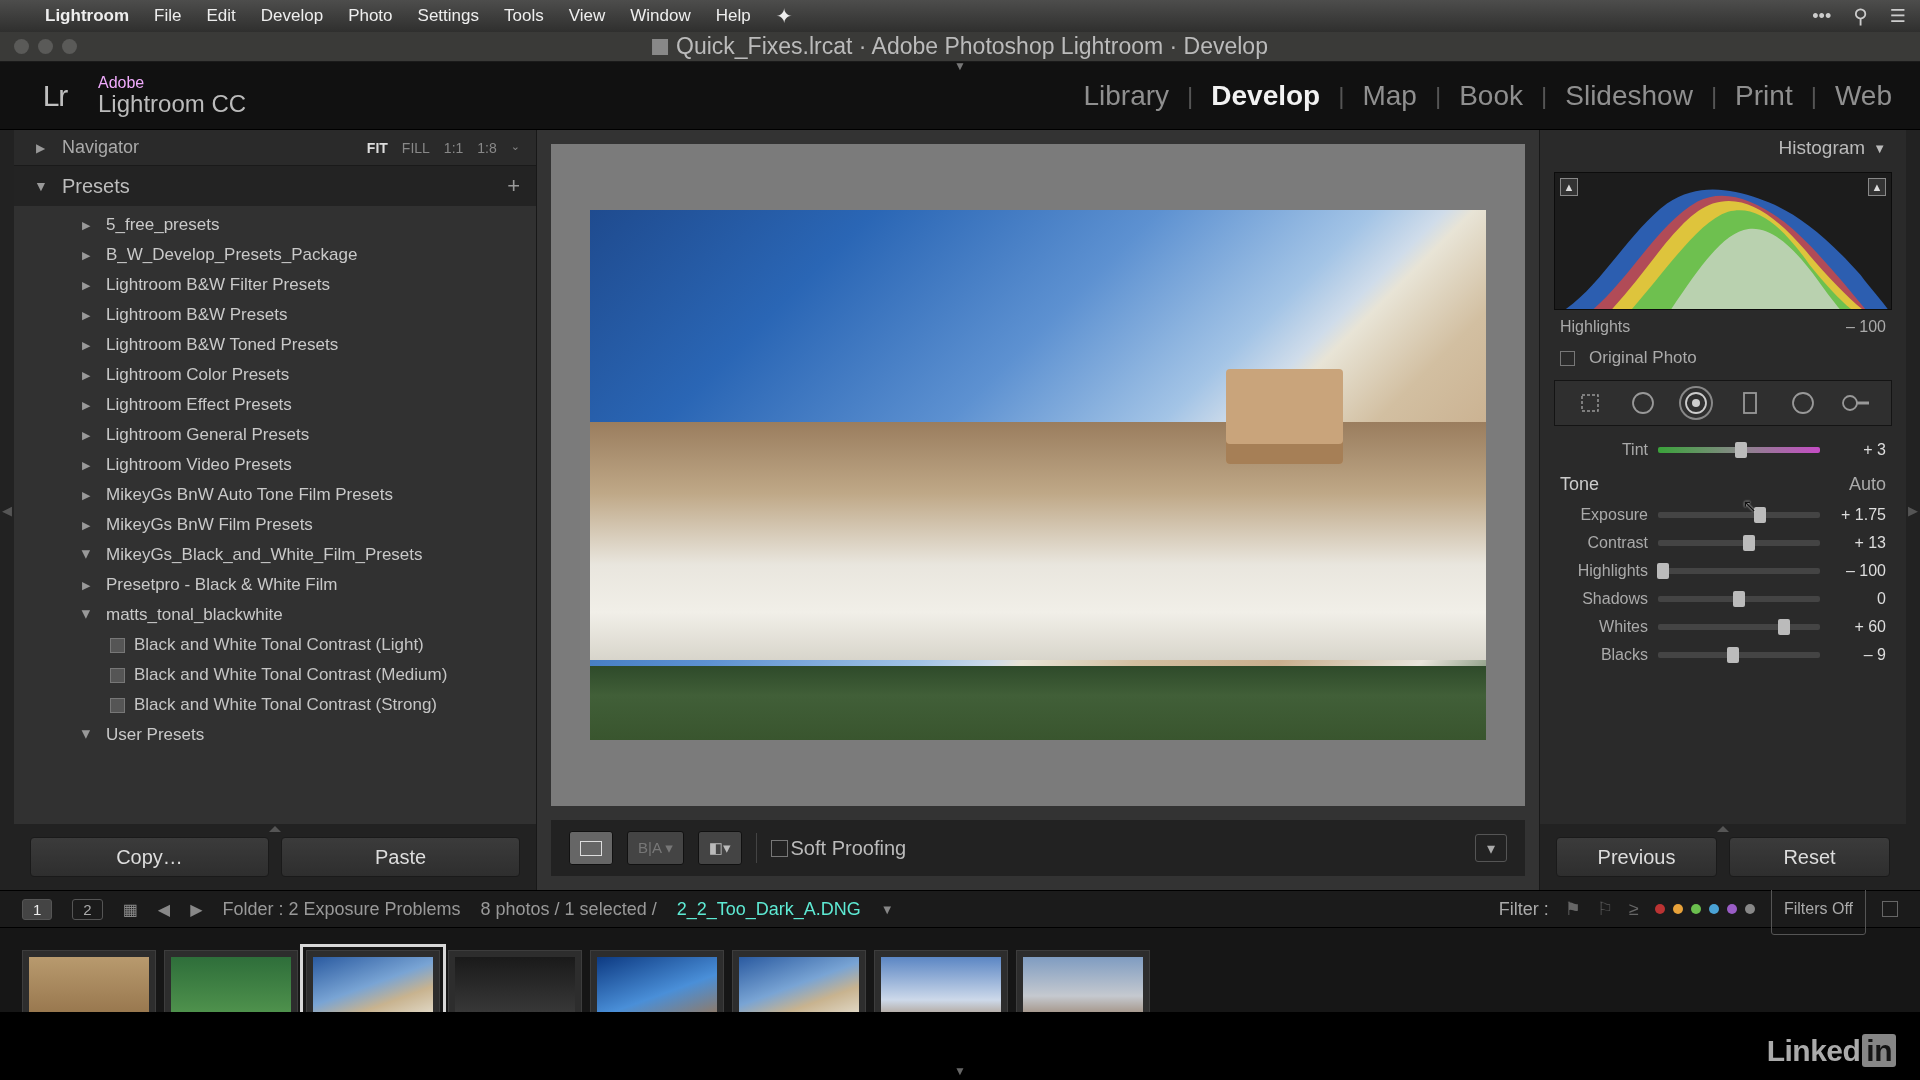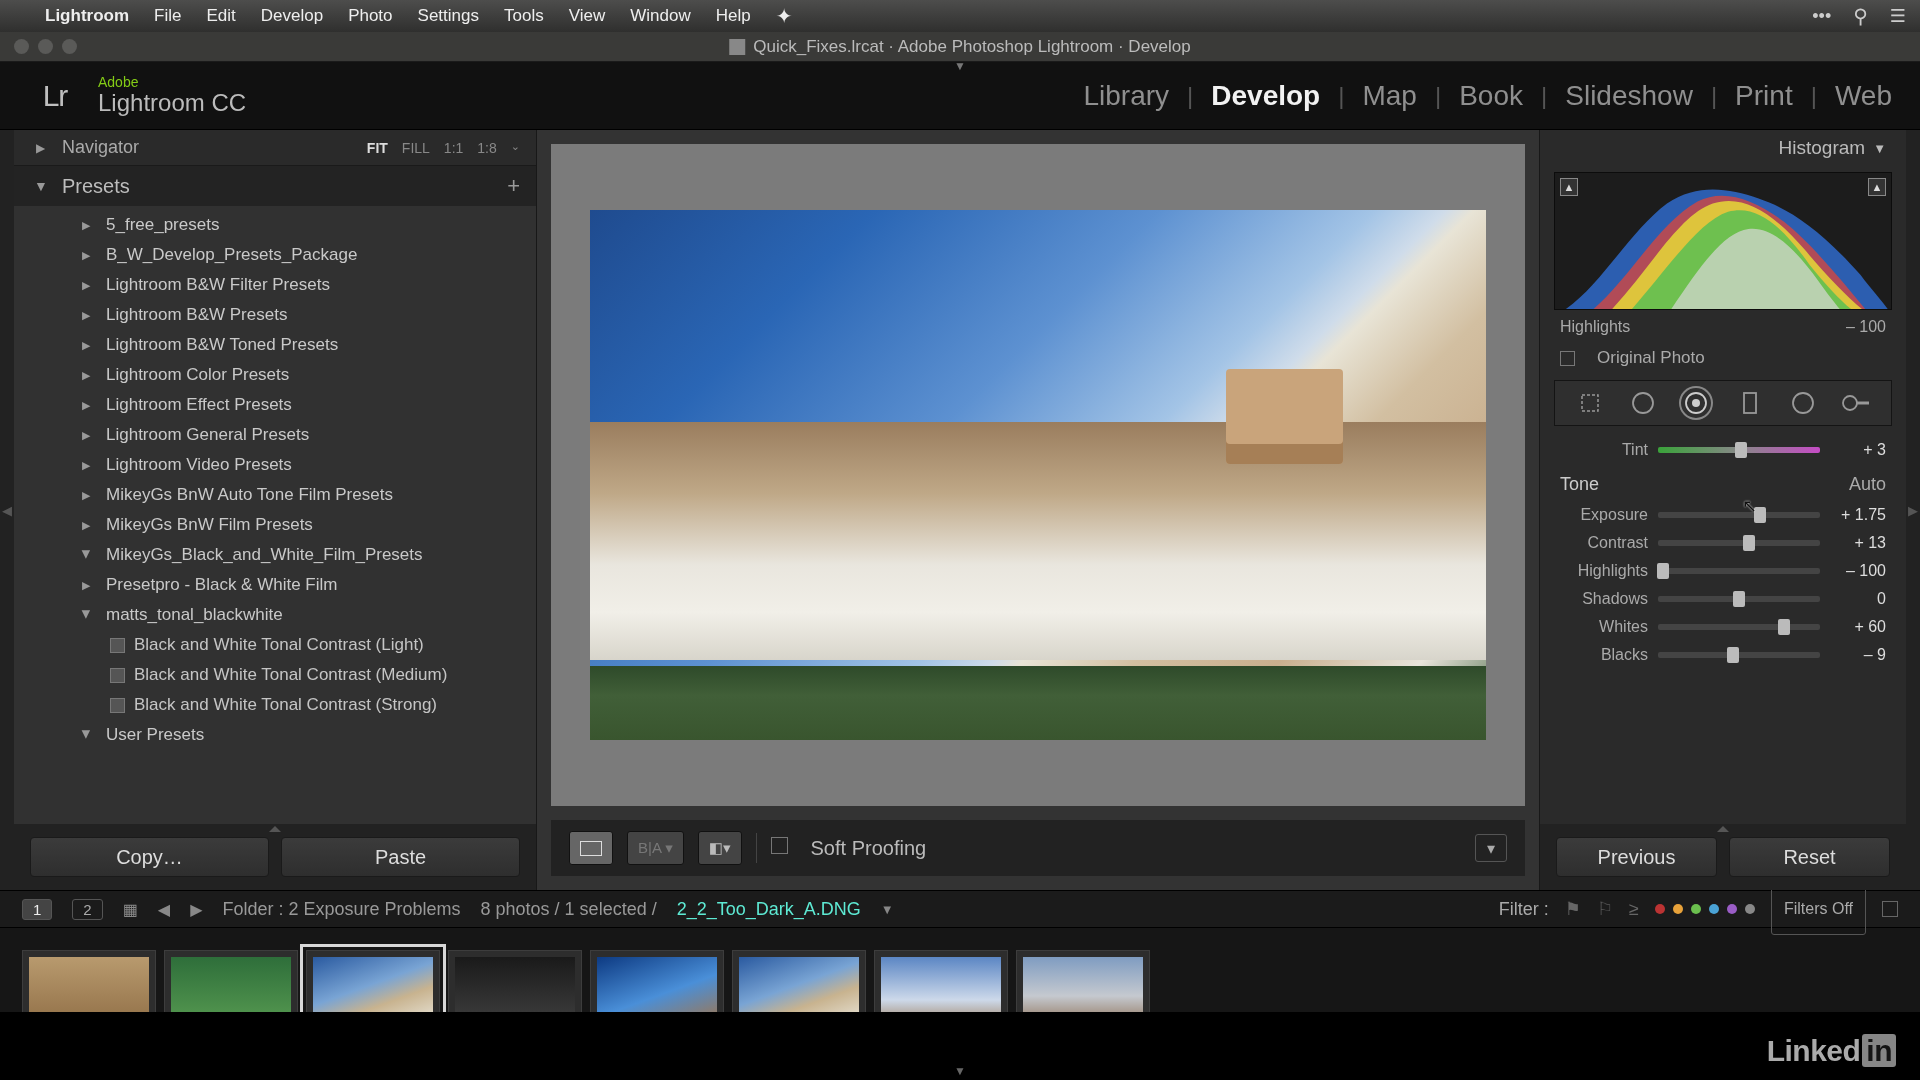--- a/index.html
+++ b/index.html
@@ -5,26 +5,26 @@
 *{margin:0;padding:0;box-sizing:border-box;font-family:-apple-system,BlinkMacSystemFont,"Helvetica Neue",sans-serif;-webkit-font-smoothing:antialiased}
 body{background:#000;color:#ccc;width:1920px;height:1080px;overflow:hidden;position:relative}
 .mac-menubar{height:30px;background:linear-gradient(#4d4d4c,#2f2f2e);display:flex;align-items:center;padding:16px 14px;font-size:17px;color:#eee;gap:25px}
 .mac-menubar .apple{font-size:20px;margin-right:6px}
 .mac-menubar .appname{font-weight:700}
 .mac-menubar .spacer{flex:1}
 .mac-menubar .right{display:flex;align-items:center;gap:22px;font-size:18px;color:#ccc}
 .titlebar{height:30px;background:#3a3a38;display:flex;align-items:center;position:relative;border-bottom:1px solid #1a1a1a}
 .traffic{display:flex;gap:9px;margin-left:14px}
 .traffic span{width:15px;height:15px;border-radius:50%;background:#5a5a58;display:inline-block}
-.titlebar .wtitle{position:absolute;left:50%;transform:translateX(-50%);color:#bbb;font-size:17px;display:flex;gap:8px;align-items:center}
+.titlebar .wtitle{position:absolute;left:50%;transform:translateX(-50%);color:#bbb;font-size:23px;display:flex;gap:8px;align-items:center}
 .id-band{height:68px;background:#111;display:flex;align-items:center;padding:0 28px;position:relative;border-bottom:1px solid #000}
 .lr-logo{display:flex;align-items:center;gap:16px}
 .lr-box{width:54px;height:54px;display:flex;align-items:center;justify-content:center;font-size:30px;font-weight:300;color:#bfbfbf;letter-spacing:-1px;font-family:"Helvetica Neue",sans-serif}
 .lr-text{display:flex;flex-direction:column;line-height:1.1}
-.lr-text .sm{font-size:14px;color:#84cc16}
+.lr-text .sm{font-size:16px;color:#f0abfc}
 .lr-text .lg{font-size:24px;color:#bbb;font-weight:300}
 .toggle-tri{position:absolute;left:50%;transform:translateX(-50%);top:-3px;color:#777;font-size:12px}
 .modules{margin-left:auto;display:flex;align-items:center;gap:18px}
 .modules .mod{font-size:28px;color:#8f8f8f;font-weight:400;cursor:pointer}
 .modules .mod.active{color:#f2f2f2;font-weight:600}
 .modules .sep{color:#555;font-size:24px}
 .workspace{display:flex;height:760px;background:#2a2a2a}
 .side-l,.side-r{background:#2a2a2a;display:flex;flex-direction:column}
 .side-l{width:522px}
 .side-r{width:366px}
@@ -49,30 +49,30 @@
 .center-view{flex:1;background:#7b7b7b;margin:14px;position:relative;overflow:hidden;display:flex;align-items:center;justify-content:center}
 .photo-surface{width:92%;height:80%;position:relative;overflow:hidden}
 .sky{position:absolute;inset:0;background:linear-gradient(135deg,#1f4b8f 0%,#2a66b5 20%,#5d91d1 40%,#a3c4e6 55%,#cfdcea 60%,#e8e4d6 62%,#d2bfa1 70%,#c9af8e 80%,#e9e5dc 90%,#3b5d39 100%)}
 .cliff-band{position:absolute;left:0;right:0;top:40%;height:45%;background:linear-gradient(#9a7d5e,#bfa887 30%,#e9e6de 60%,#f1efe8 80%,#d8d5cb)}
 .veg{position:absolute;left:0;right:0;bottom:0;height:14%;background:linear-gradient(#2e4a2a,#415f38 40%,#39552e)}
 .ruins{position:absolute;right:16%;top:30%;width:13%;height:18%;background:#c9a47b;border-radius:4px;box-shadow:inset 0 -20px 0 #a67f56}
 .toolbar{height:56px;background:#222;display:flex;align-items:center;padding:0 18px;gap:14px;margin:0 14px 14px}
 .tb-btn{background:#444;height:34px;border:1px solid #111;border-radius:3px;display:flex;align-items:center;justify-content:center;padding:0 10px;color:#bbb;font-size:15px}
 .tb-btn.active{background:#666;color:#fff}
 .tb-sep{width:1px;height:30px;background:#444}
-.tb-check{display:flex;gap:23px;color:#bbb;font-size:20px}
+.tb-check{display:flex;align-items:center;gap:3px;color:#bbb;font-size:20px}
 .tb-check .box{width:17px;height:17px;border:1px solid #777}
 .tb-select{margin-left:auto;width:32px;height:28px;border:1px solid #555;border-radius:3px;display:flex;align-items:center;justify-content:center;color:#aaa}
 .hist-head{height:36px;display:flex;align-items:center;justify-content:flex-end;padding:0 20px;color:#bbb;font-size:19px;gap:8px}
 .histogram{margin:6px 14px 4px;height:138px;background:#1c1c1c;border:1px solid #0c0c0c;position:relative;overflow:hidden}
 .clip{position:absolute;top:5px;width:18px;height:18px;border:1px solid #888;background:#333;display:flex;align-items:center;justify-content:center;font-size:11px;color:#ddd}
 .clip.l{left:5px}.clip.r{right:5px}
 .hist-svg{position:absolute;inset:0}
 .hist-label{display:flex;justify-content:space-between;padding:4px 20px;color:#aaa;font-size:16px}
-.orig{padding:8px 20px 12px;display:flex;align-items:center;gap:22px;color:#aaa;font-size:17px}
+.orig{padding:8px 20px 12px;display:flex;align-items:center;gap:14px;color:#aaa;font-size:17px}
 .orig .box{width:15px;height:15px;border:1px solid #777}
 .tools-row{margin:0 14px 6px;height:46px;background:#2f2f2f;border:1px solid #141414;display:flex;align-items:center;justify-content:space-around;padding:0 8px}
 .tool{width:34px;height:34px;display:flex;align-items:center;justify-content:center;color:#999;border-radius:50%}
 .tool.sel{box-shadow:inset 0 0 0 2px #888}
 .slider-block{padding:4px 20px}
 .sl-head{display:flex;justify-content:space-between;align-items:center;color:#ccc;font-size:18px;padding:10px 0 6px}
 .sl-head .auto{color:#aaa;font-size:18px}
 .sl-row{display:flex;align-items:center;height:28px;gap:10px}
 .sl-row .label{width:88px;text-align:right;color:#aaa;font-size:16px}
 .sl-row .track{flex:1;height:6px;background:#444;position:relative;border-radius:2px}

